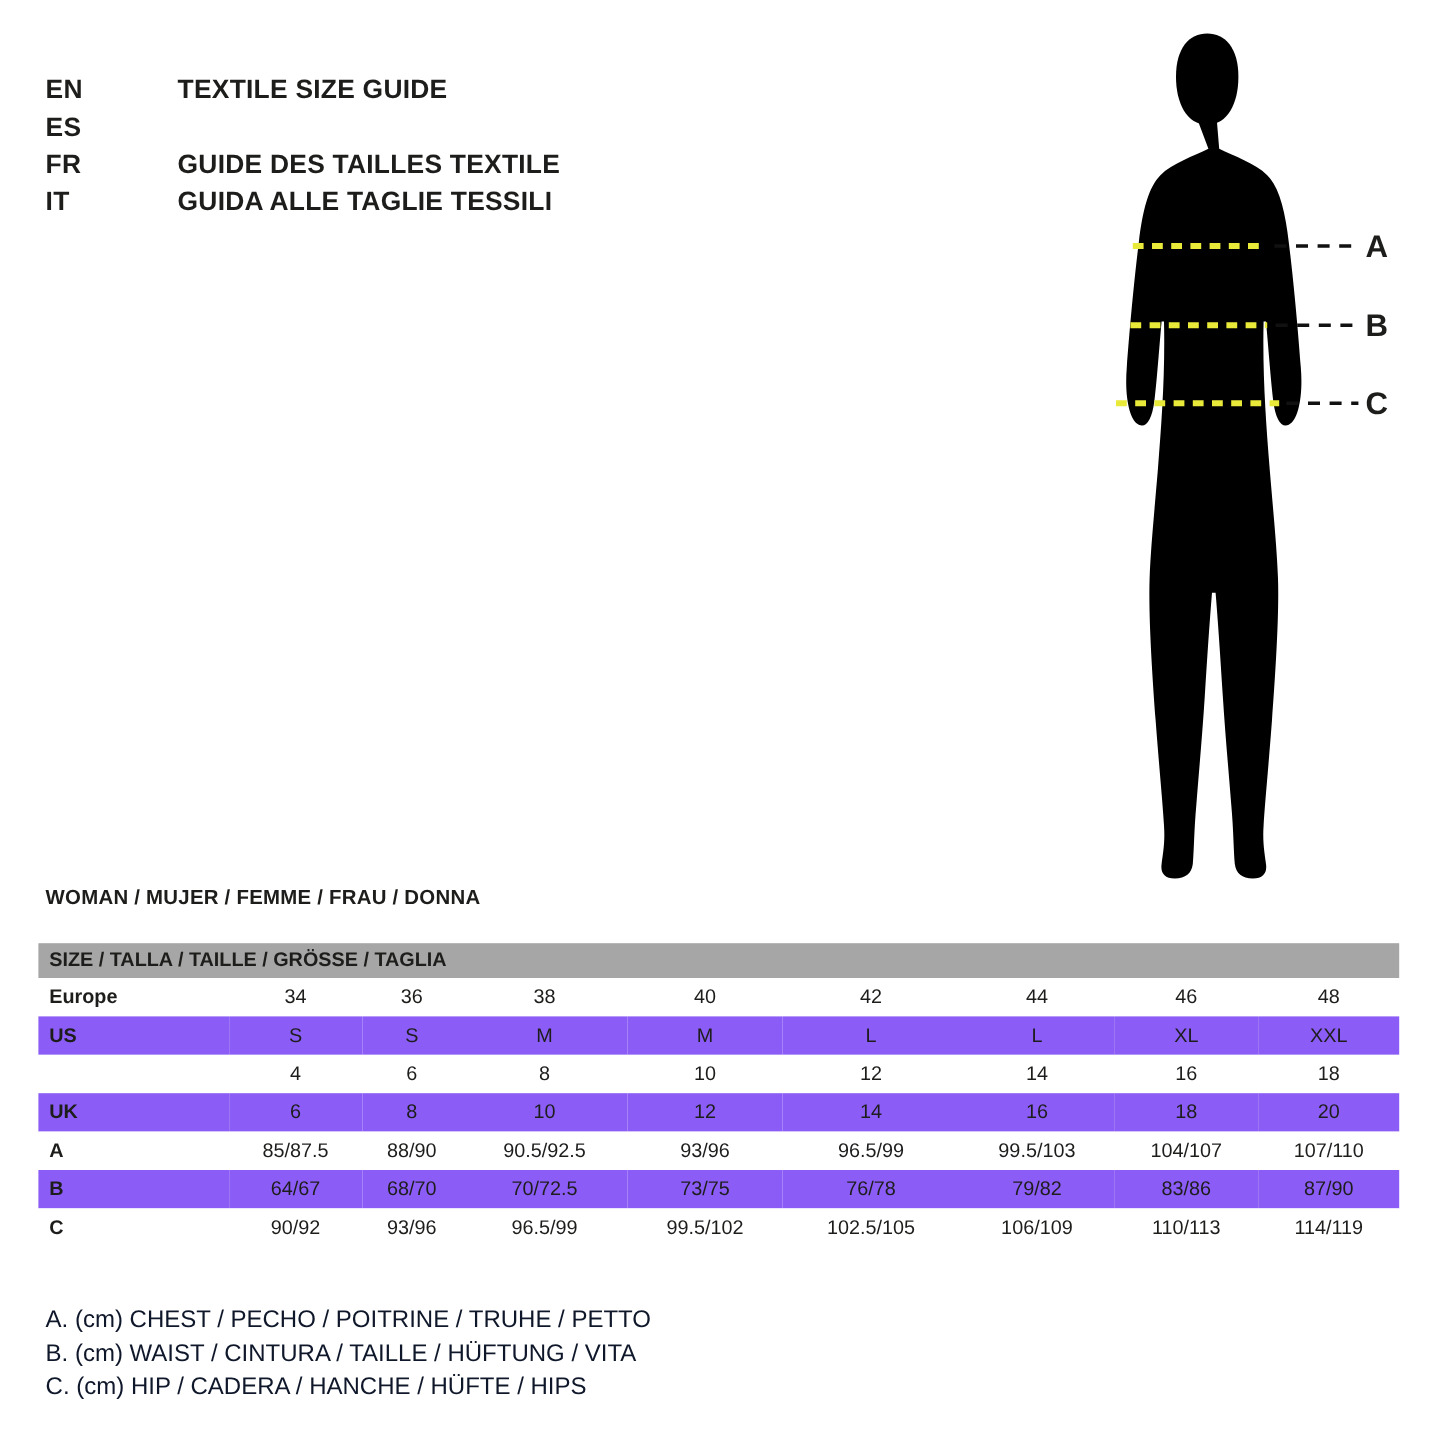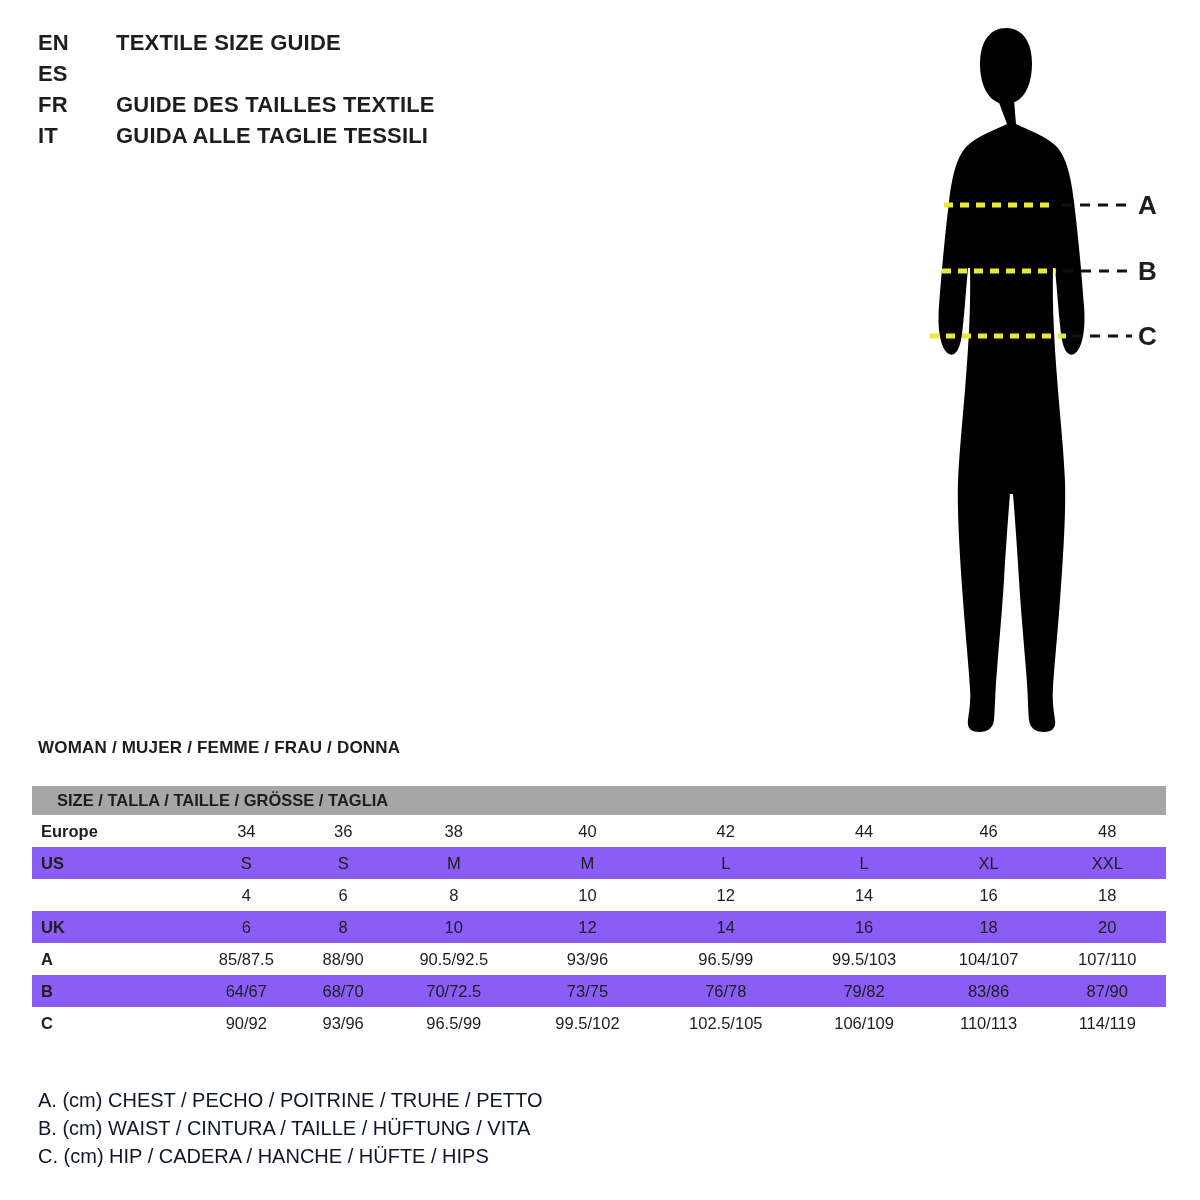--- a/index.html
+++ b/index.html
@@ -31,24 +31,26 @@
     align-items: baseline;
     height: 31px;
     font-size: 22px;
     font-weight: bold;
     letter-spacing: 0.2px;
     color: #1d1d1b;
   }
   .lang-code {
     width: 78px;
     flex: 0 0 78px;
+    margin-top: 32px;
   }
   .lang-text {
     flex: 1 1 auto;
     white-space: nowrap;
+    margin-left: 32px;
   }
 
   
   .figure-wrap {
     position: absolute;
     left: 860px;
     top: 20px;
     width: 320px;
     height: 720px;
   }
@@ -79,21 +81,21 @@
   .size-table td, .size-table th {
     padding: 0;
     height: 32px;
     font-weight: normal;
     text-align: center;
     vertical-align: middle;
   }
   .size-table tr.header-row td {
     background: #a6a6a6;
     text-align: left;
-    padding-left: 25px;
+    padding-left: 9px;
     font-weight: bold;
     font-size: 16.5px;
     height: 29px;
   }
   .size-table td.rowlabel {
     text-align: left;
     padding-left: 9px;
     width: 150px;
     font-weight: bold;
   }

